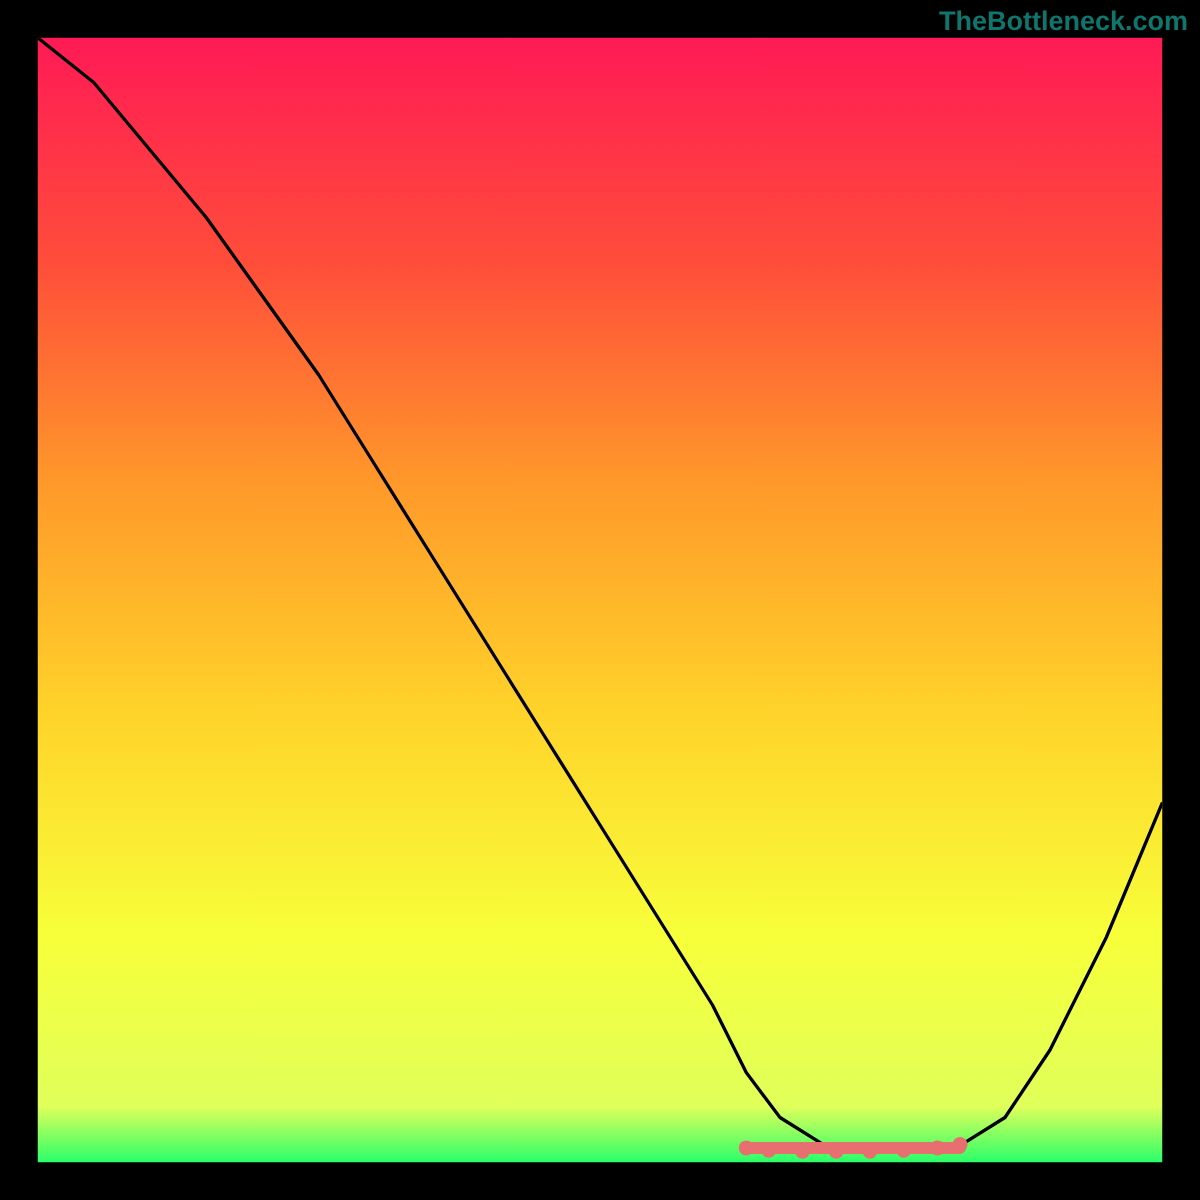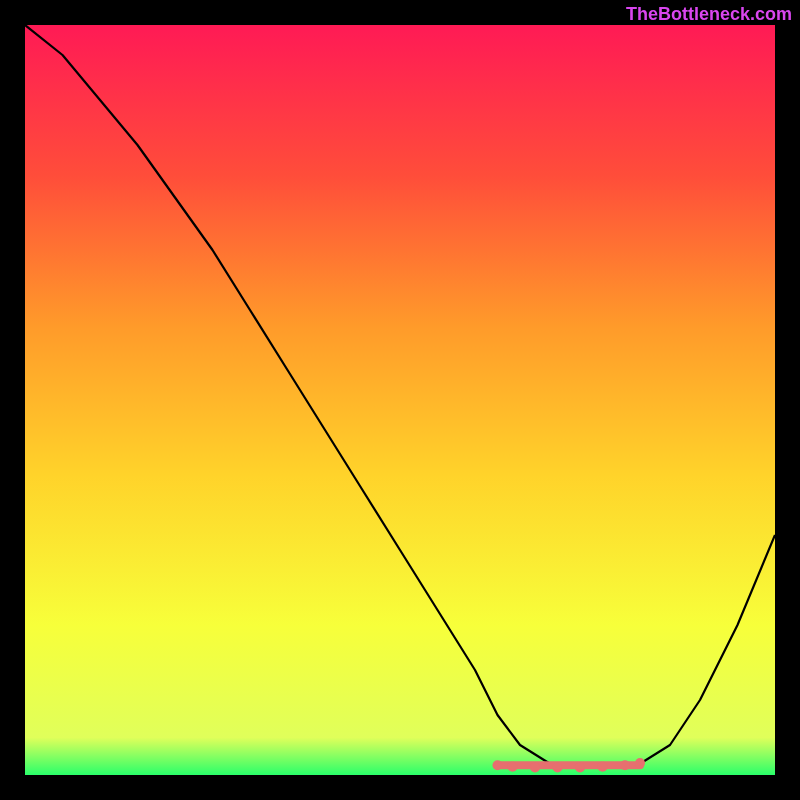--- a/index.html
+++ b/index.html
@@ -10,21 +10,21 @@
     position: relative;
     background: #000;
   }
   .watermark {
     position: absolute;
     top: 4px;
     right: 8px;
     font-family: Arial, sans-serif;
     font-size: 18px;
     font-weight: bold;
-    color: #d946ef;
+    color: #0f766e;
     z-index: 10;
   }
   .plot-area {
     position: absolute;
     left: 25px;
     top: 25px;
     width: 750px;
     height: 750px;
   }
   .plot-area svg { display: block; }

